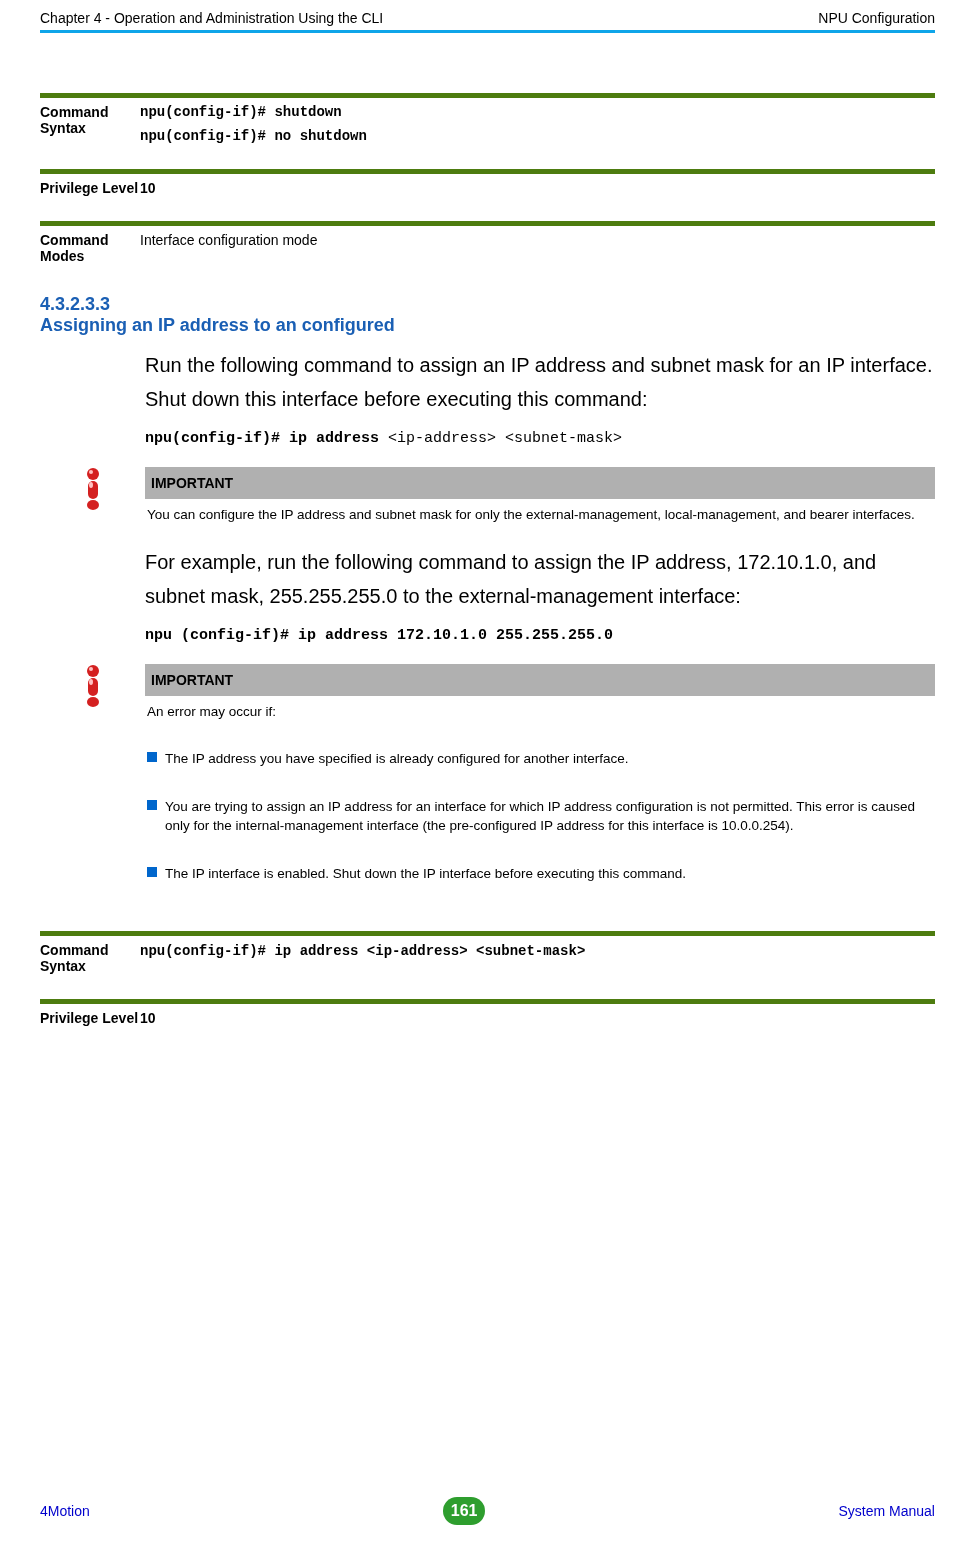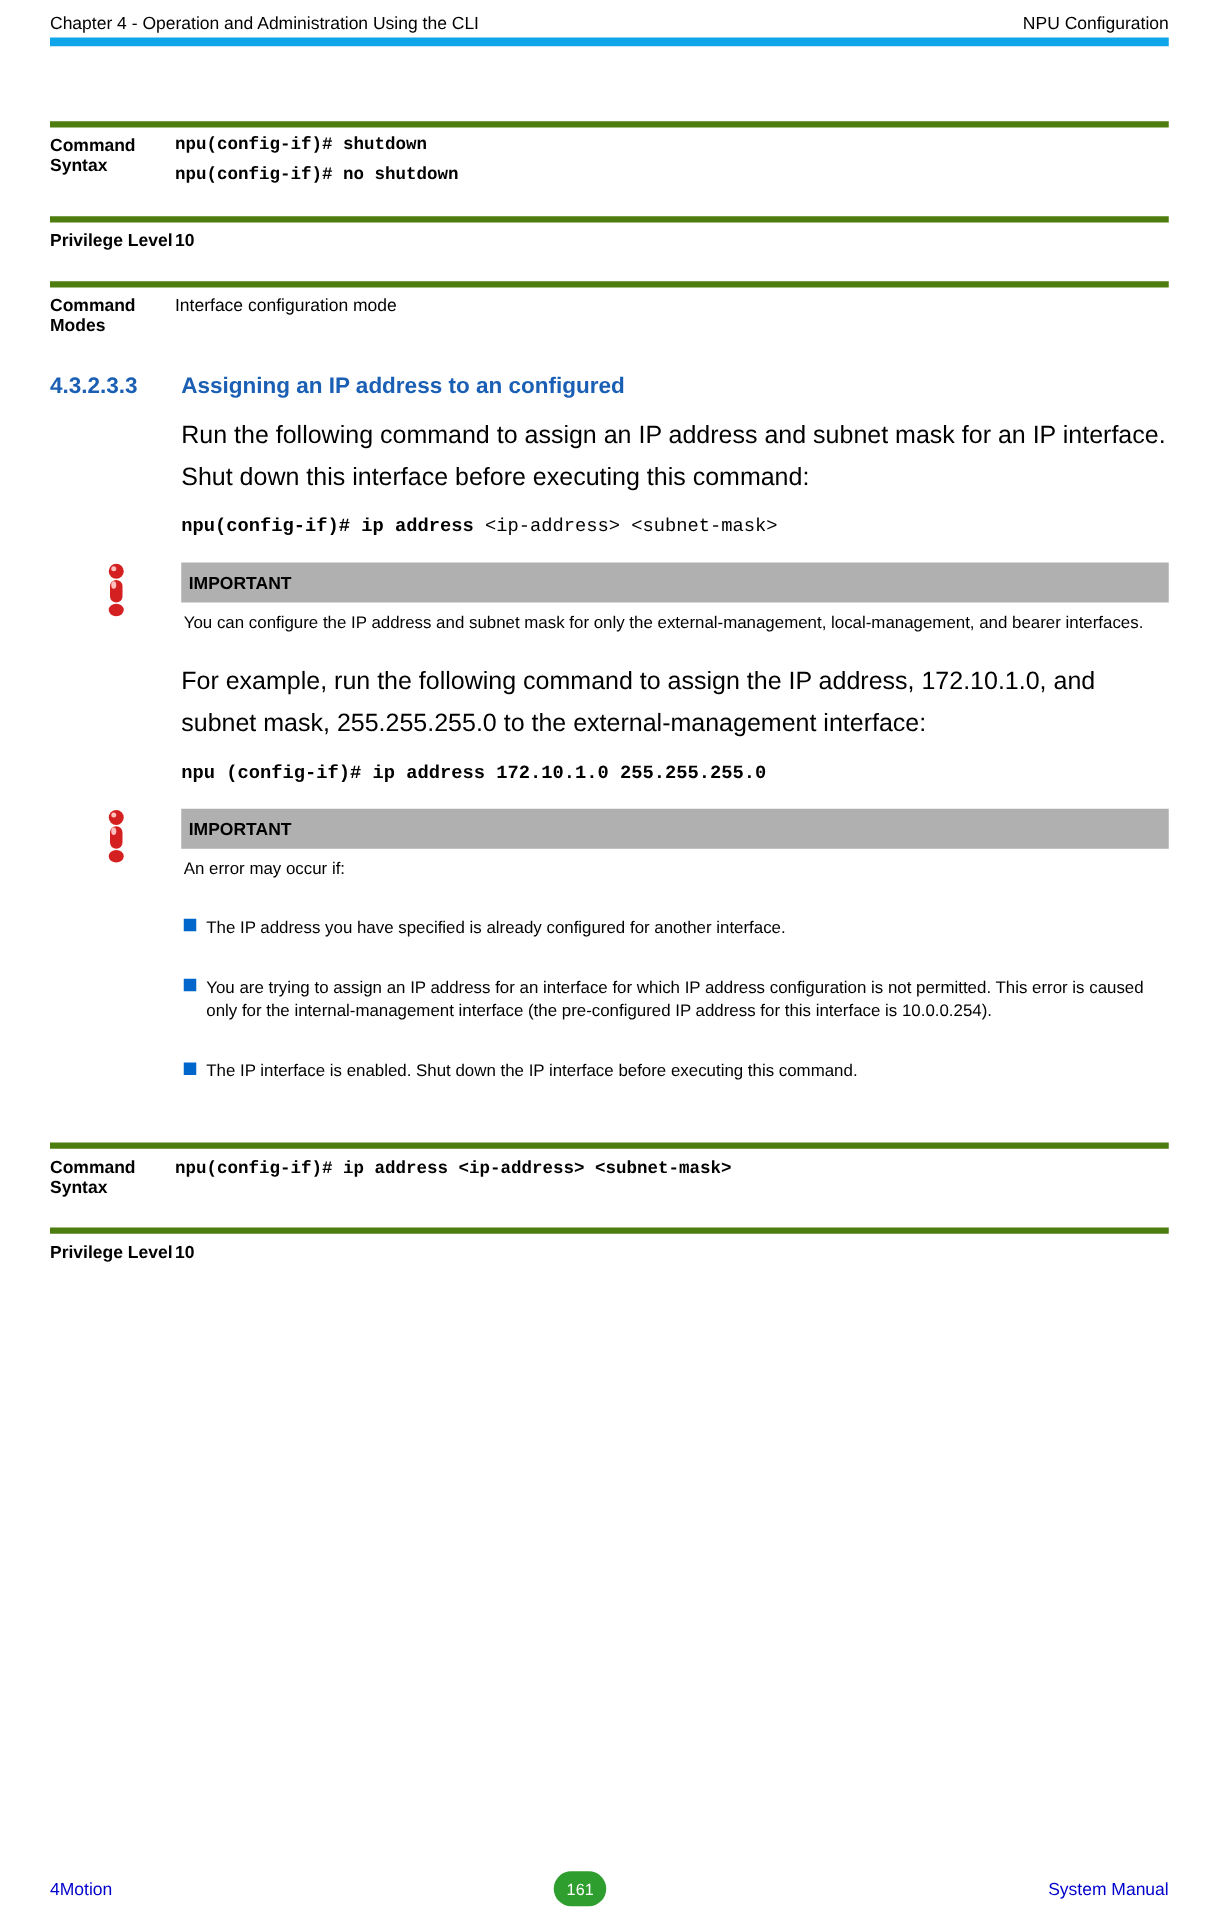--- a/index.html
+++ b/index.html
@@ -18,21 +18,21 @@
     box-sizing: border-box;
     height: 100%;
     position: relative;
   }
   .header {
     display: flex;
     justify-content: space-between;
     font-size: 14px;
     color: #000;
     padding-bottom: 4px;
-    border-bottom: 7px solid #0ea5e9;
+    border-bottom: 3px solid #0ea5e9;
     margin-bottom: 60px;
   }
   .def-block {
     display: flex;
     margin-bottom: 25px;
     border-top: 5px solid #4d7c0f;
     padding-top: 6px;
     width: 100%;
   }
   .def-block .label {
@@ -46,20 +46,21 @@
     font-size: 14px;
   }
   .mono {
     font-family: "Courier New", monospace;
     font-weight: bold;
   }
   .section-heading {
     display: flex;
     margin-top: 30px;
     margin-bottom: 12px;
+    flex-direction: column;
   }
   .section-num {
     color: #1a5fb4;
     font-weight: bold;
     font-size: 18px;
     width: 105px;
     flex-shrink: 0;
   }
   .section-title {
     color: #1a5fb4;
@@ -140,21 +141,22 @@
   .footer-right { color: #0000cc; }
   .page-badge {
     background: #2e9e2e;
     color: #fff;
     width: 42px;
     height: 28px;
     border-radius: 14px;
     display: flex;
     align-items: center;
     justify-content: center;
-    font-size: 13px;
+    font-size: 16px;
+    font-weight: bold;
   }
 </style>
 </head>
 <body>
 
 <div class="page">
 
   <div class="header">
     <span>Chapter 4 - Operation and Administration Using the CLI</span>
     <span>NPU Configuration</span>

